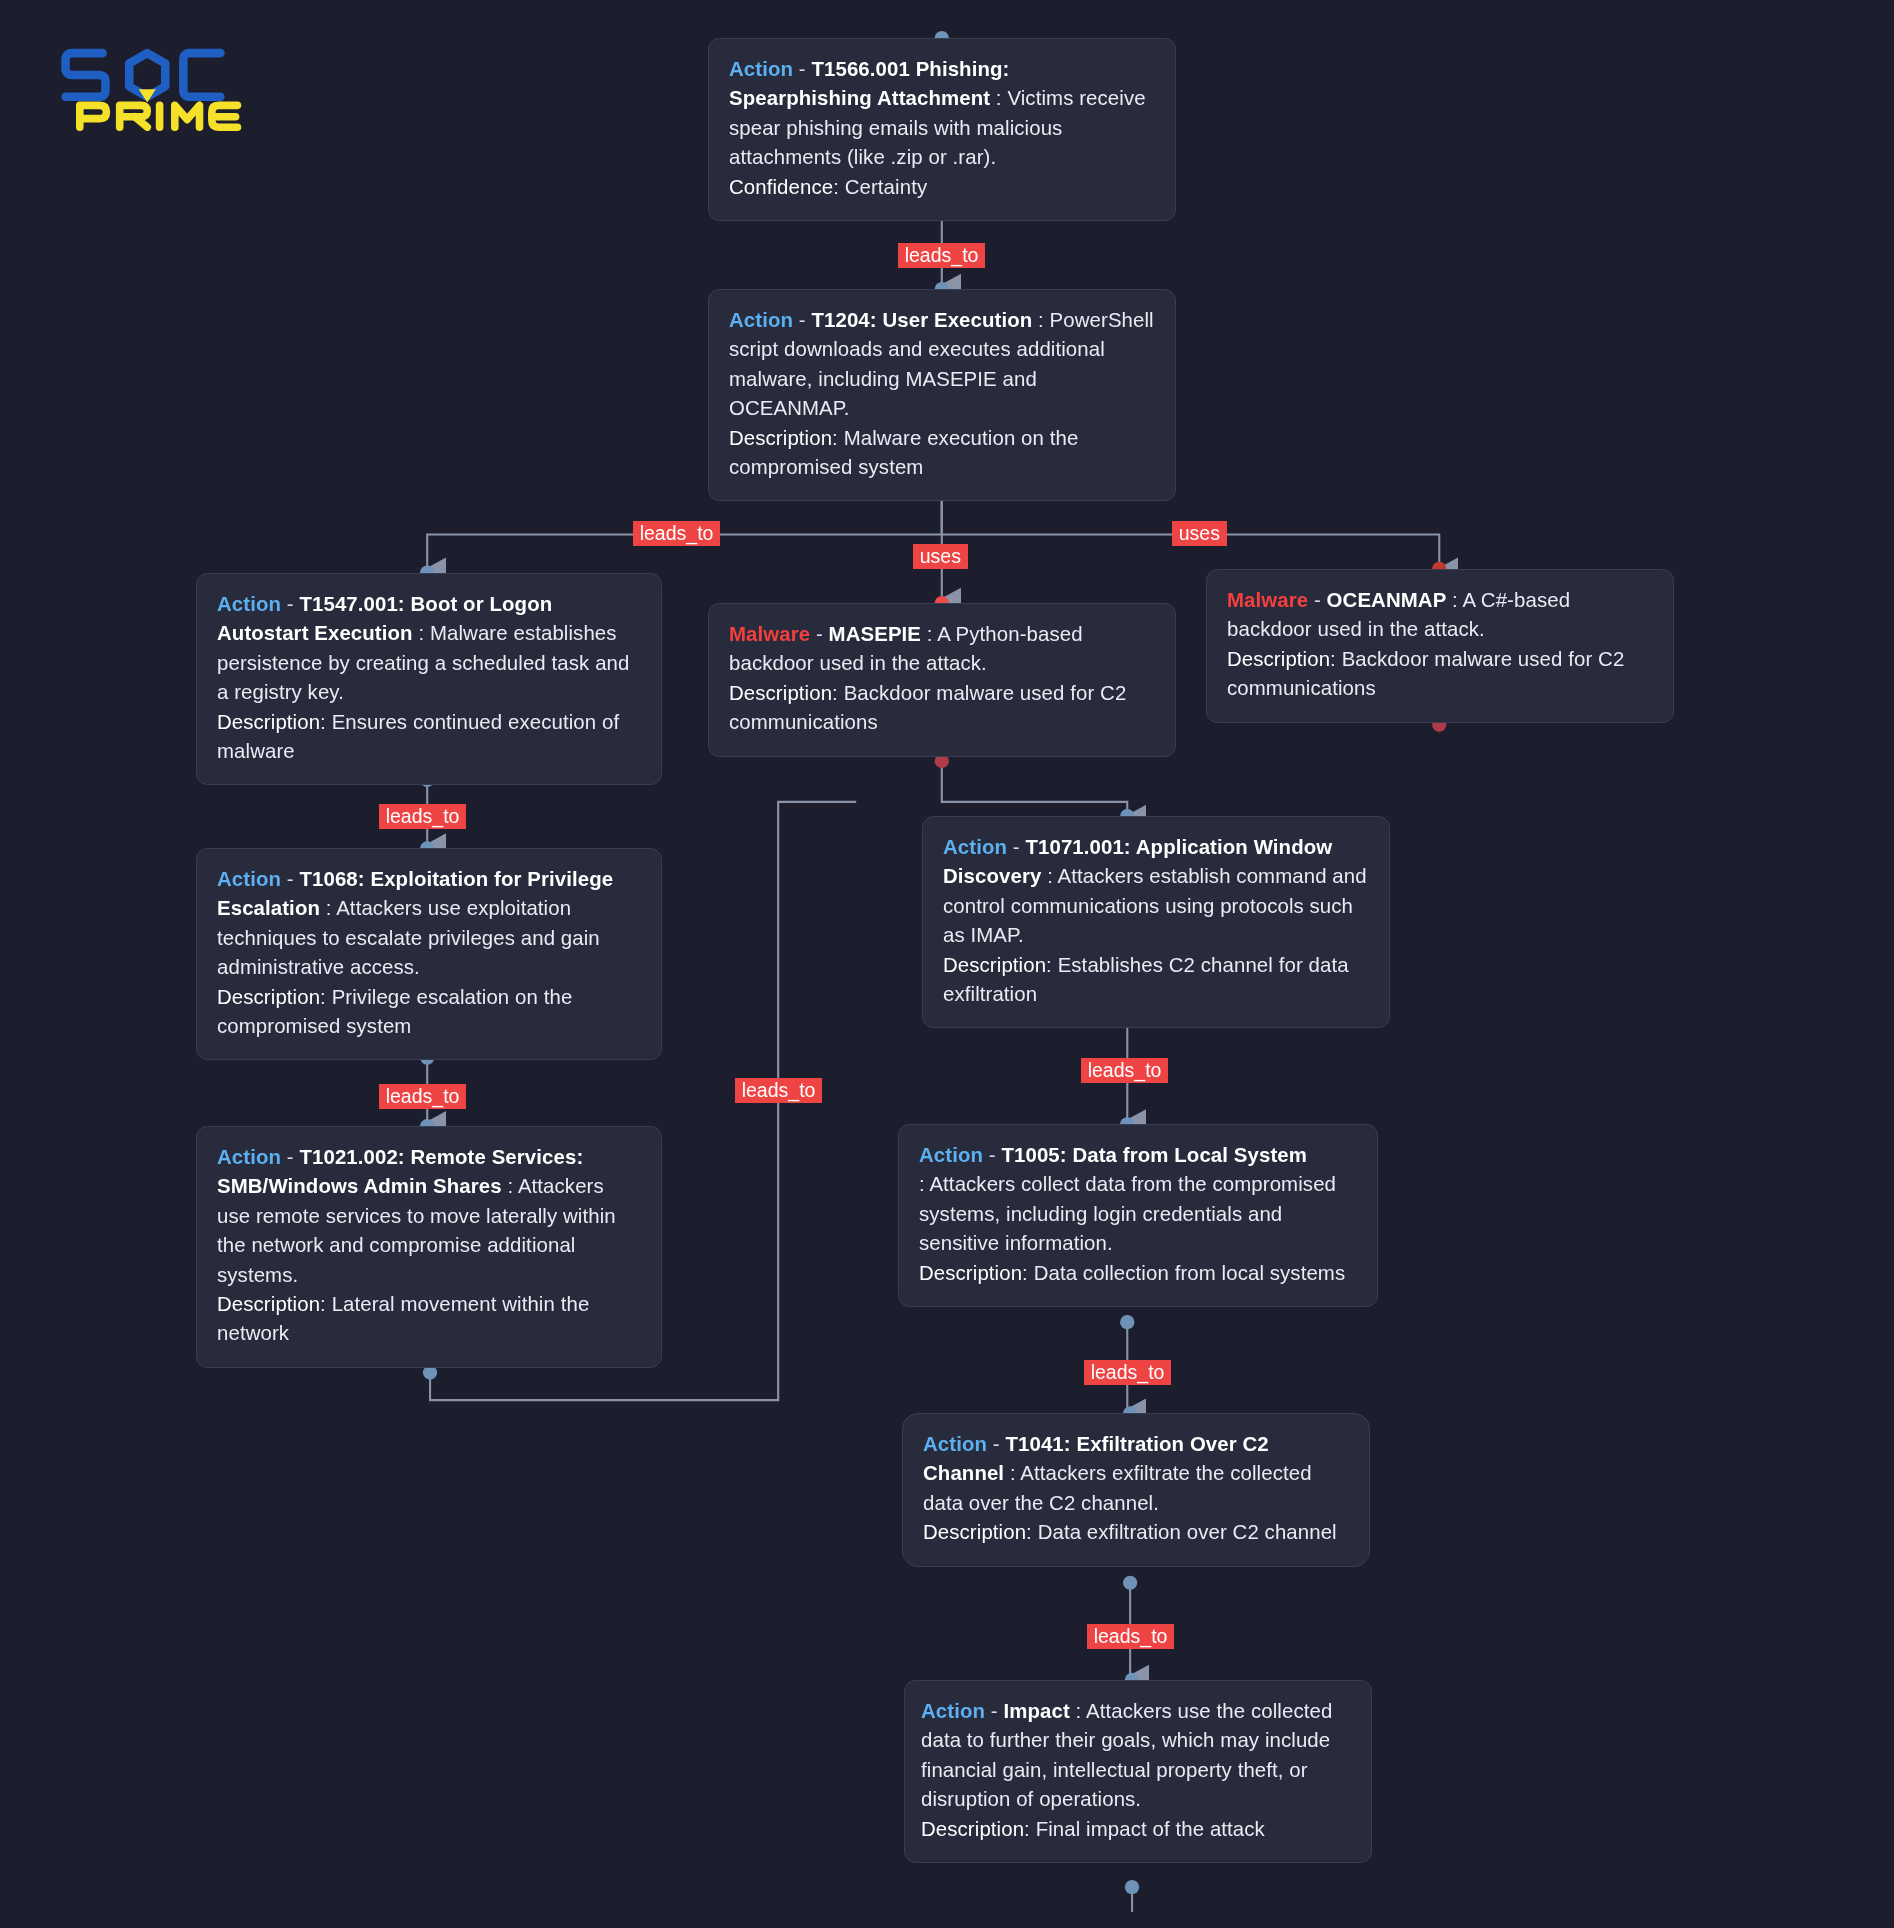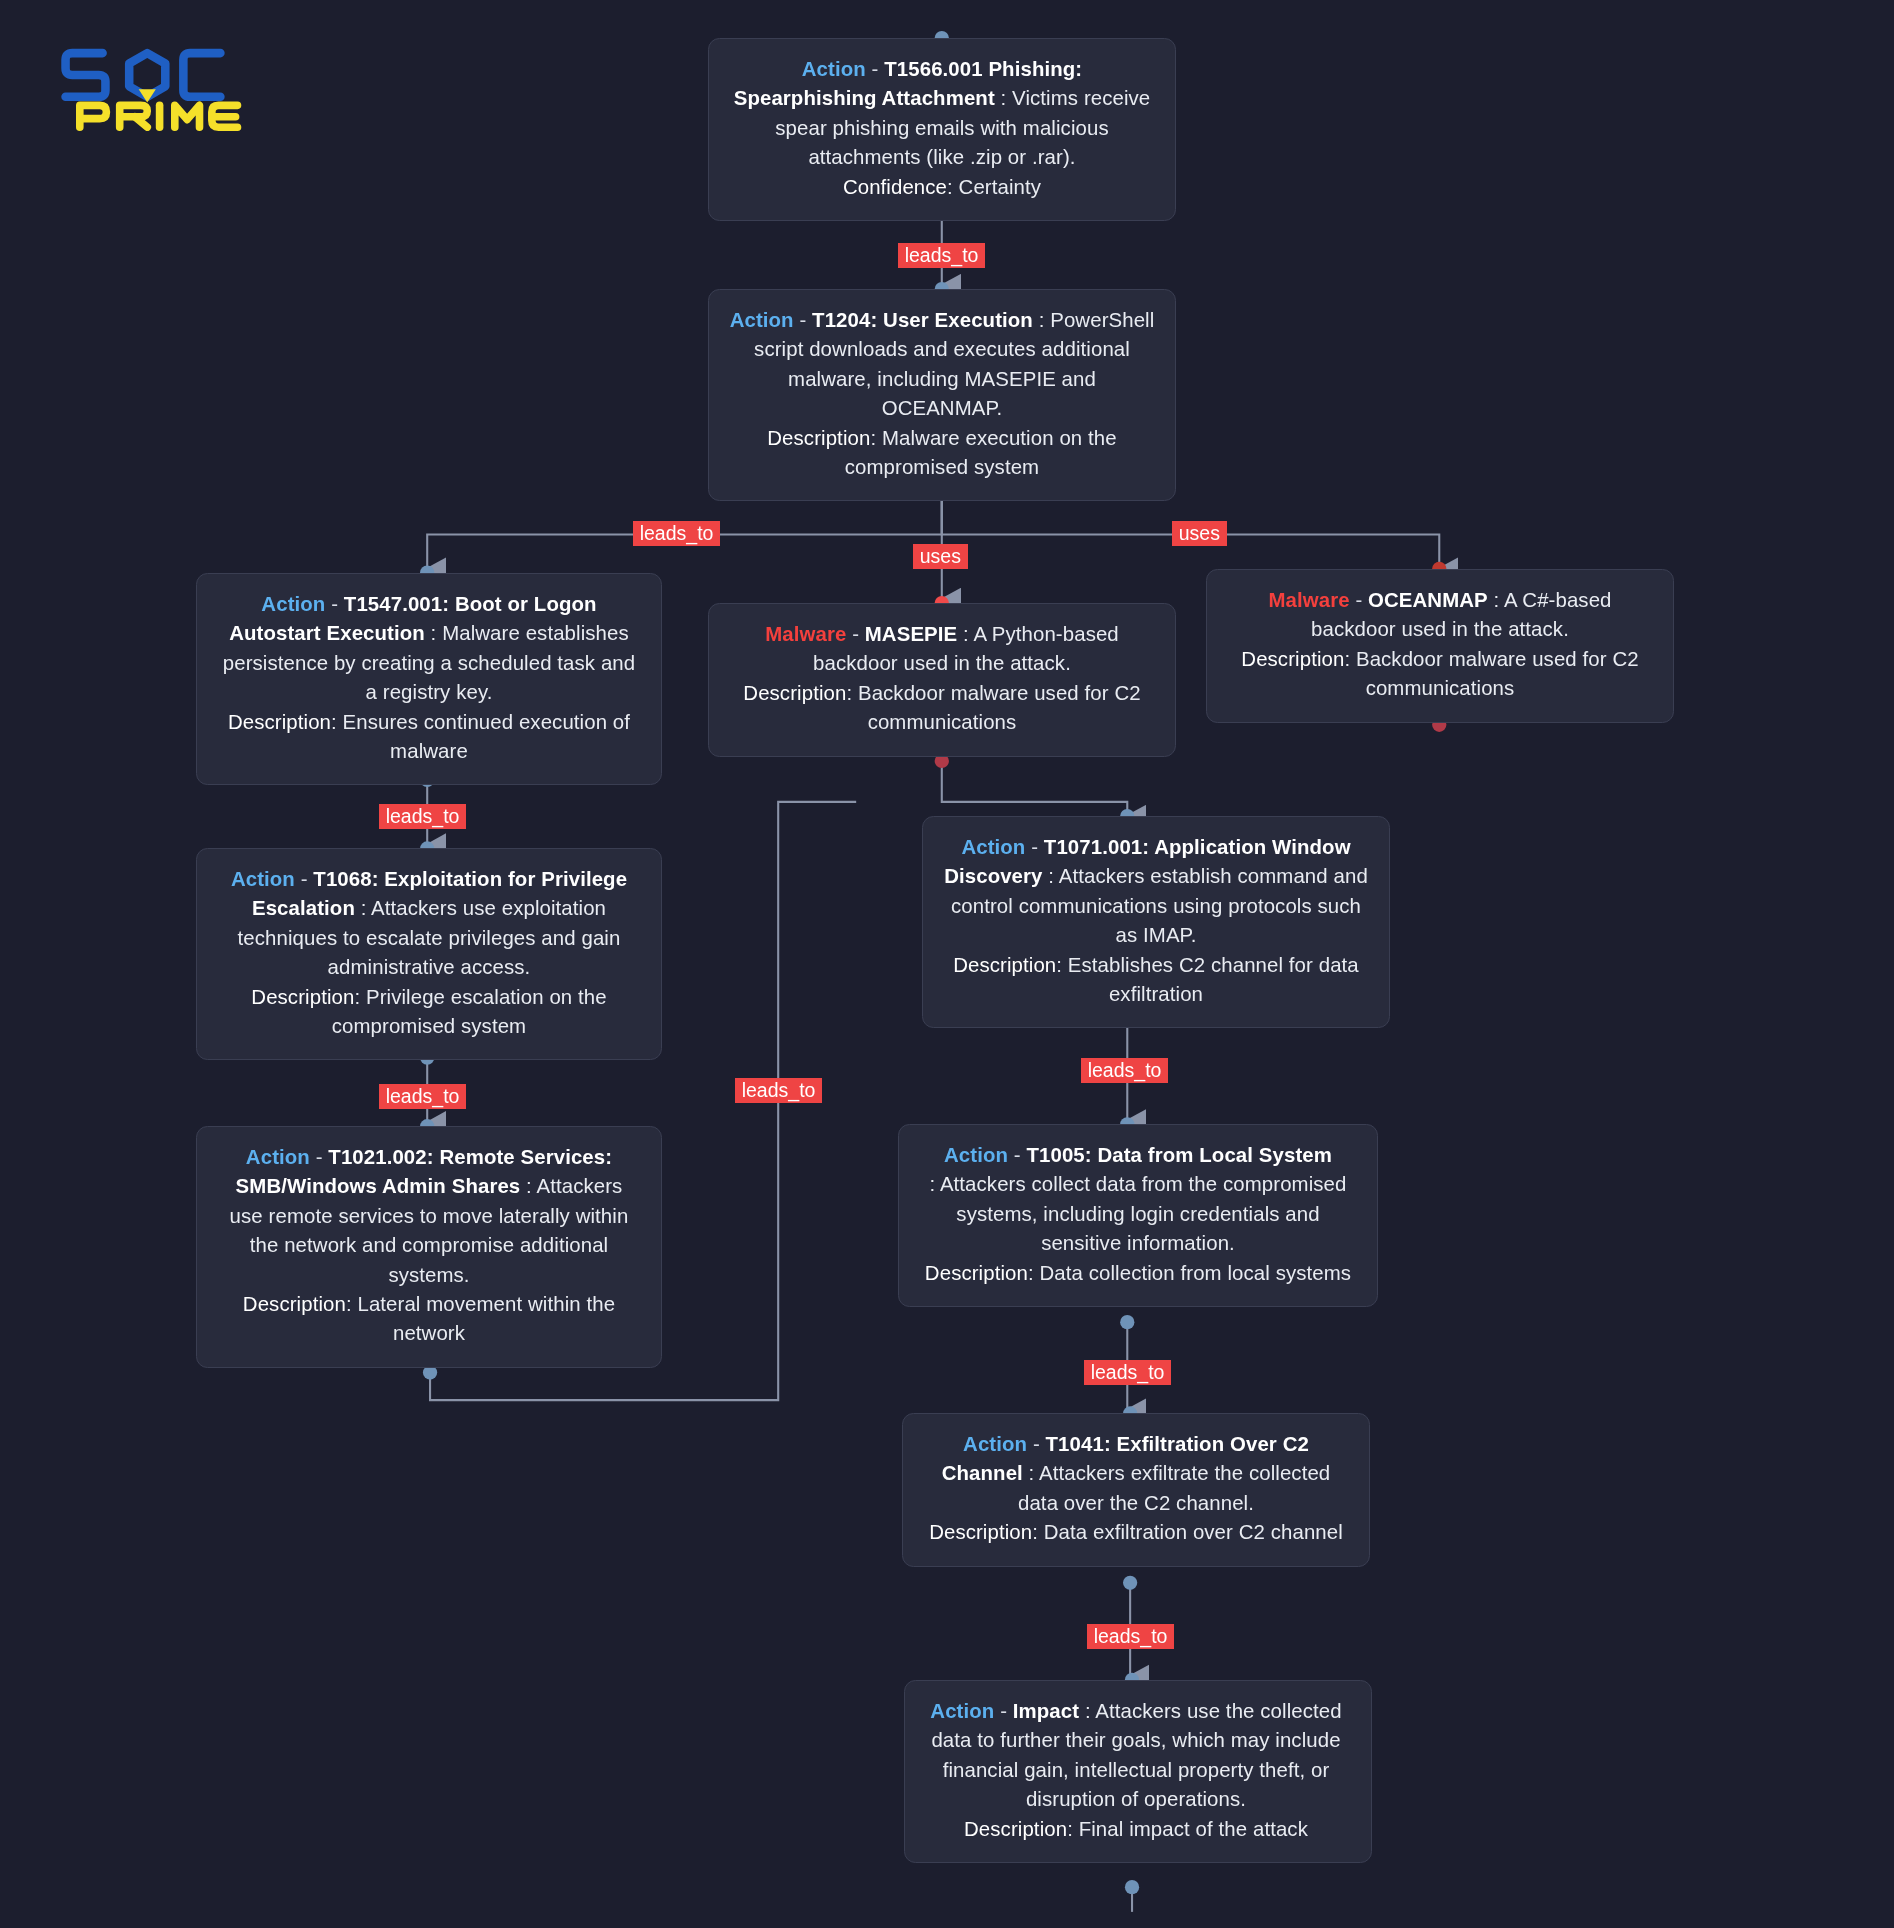--- a/index.html
+++ b/index.html
@@ -21,21 +21,20 @@
     position: absolute;
     background: #282b3c;
     border: 1px solid #3a3e52;
     border-radius: 11.4px;
     padding: 16px 20px 18px 20px;
     color: #e9ecf2;
     font-size: 20.4px;
     line-height: 1.44;
     letter-spacing: 0.1px;
     word-wrap: break-word;
-    text-align: center;
   }
   .node .body { display: block; }
   .t-action  { color: #5cb0ef; font-weight: bold; }
   .t-malware { color: #f4403d; font-weight: bold; }
   .dash { color: #d8dce6; }
   .tid   { font-weight: bold; color: #ffffff; }
   .desc-k { font-weight: normal; color: #ffffff; }
   .txt { color: #e9ecf2; }
 
   
@@ -246,21 +245,21 @@
       <span class="dash"> - </span>
       <span class="tid">T1005: Data from Local System</span>
       <br>
       <span class="txt"> : </span>
       <span class="txt">Attackers collect data from the compromised systems, including login credentials and sensitive information.</span>
       <br>
       <span class="desc-k">Description</span><span class="txt">: </span><span class="txt">Data collection from local systems</span>
     </span>
   </div>
 
-  <div class="node" style="left:902px; top:1413px; width:468px;">
+  <div class="node" style="left:902px; top:1413px; width:468px;border-radius:16px;">
     <span class="body">
       <span class="t-action">Action</span>
       <span class="dash"> - </span>
       <span class="tid">T1041: Exfiltration Over C2 Channel</span>
       <span class="txt"> : </span>
       <span class="txt">Attackers exfiltrate the collected data over the C2 channel.</span>
       <br>
       <span class="desc-k">Description</span><span class="txt">: </span><span class="txt">Data exfiltration over C2 channel</span>
     </span>
   </div>

